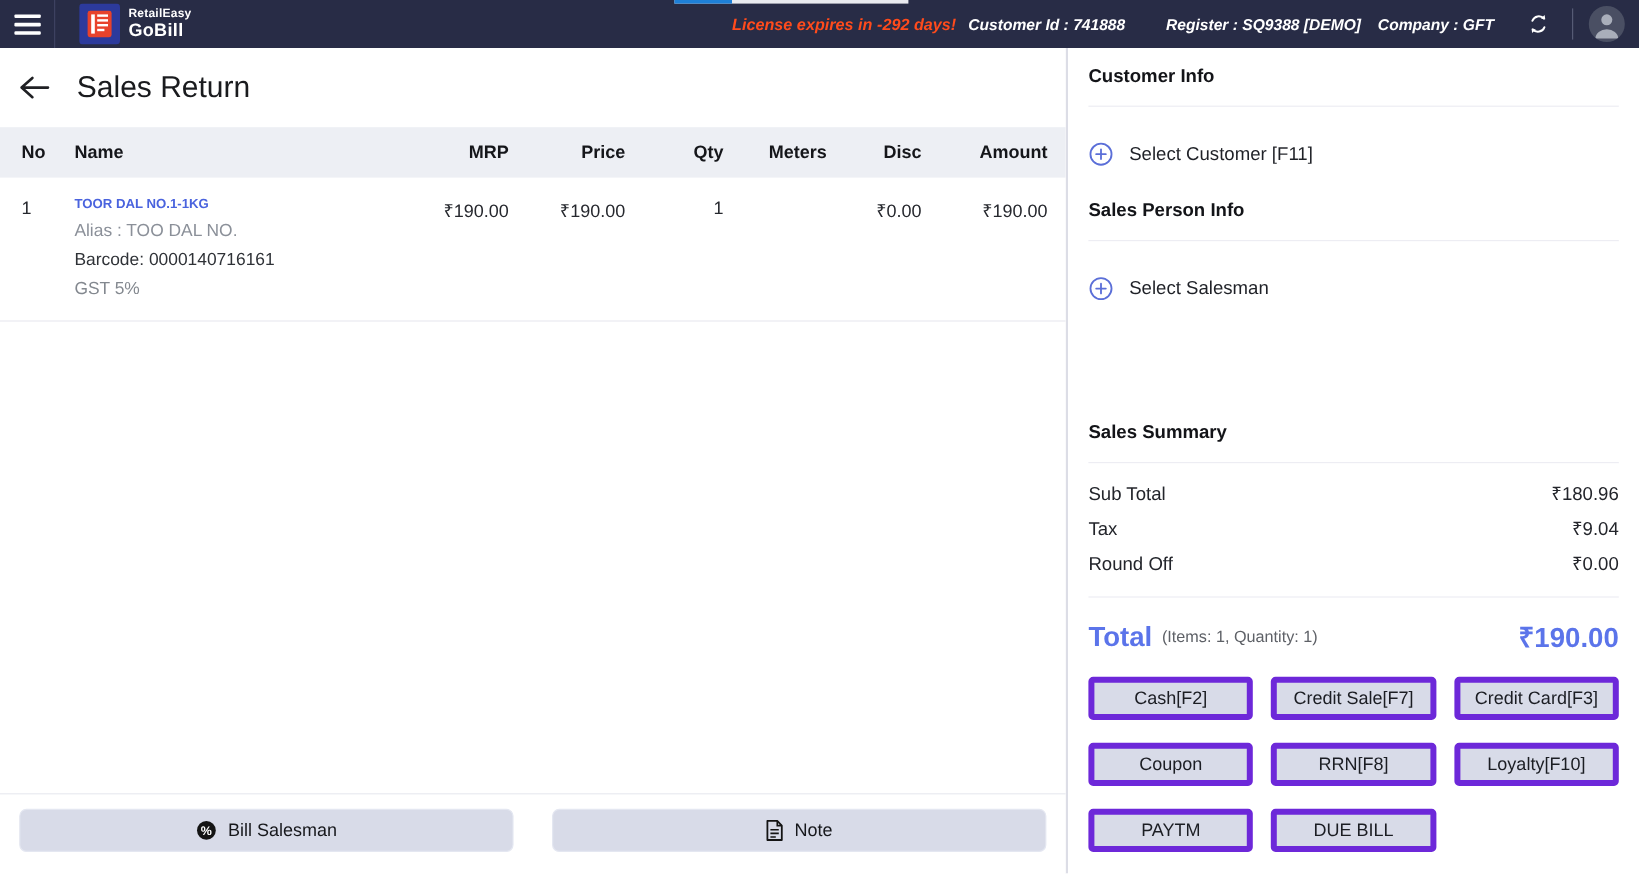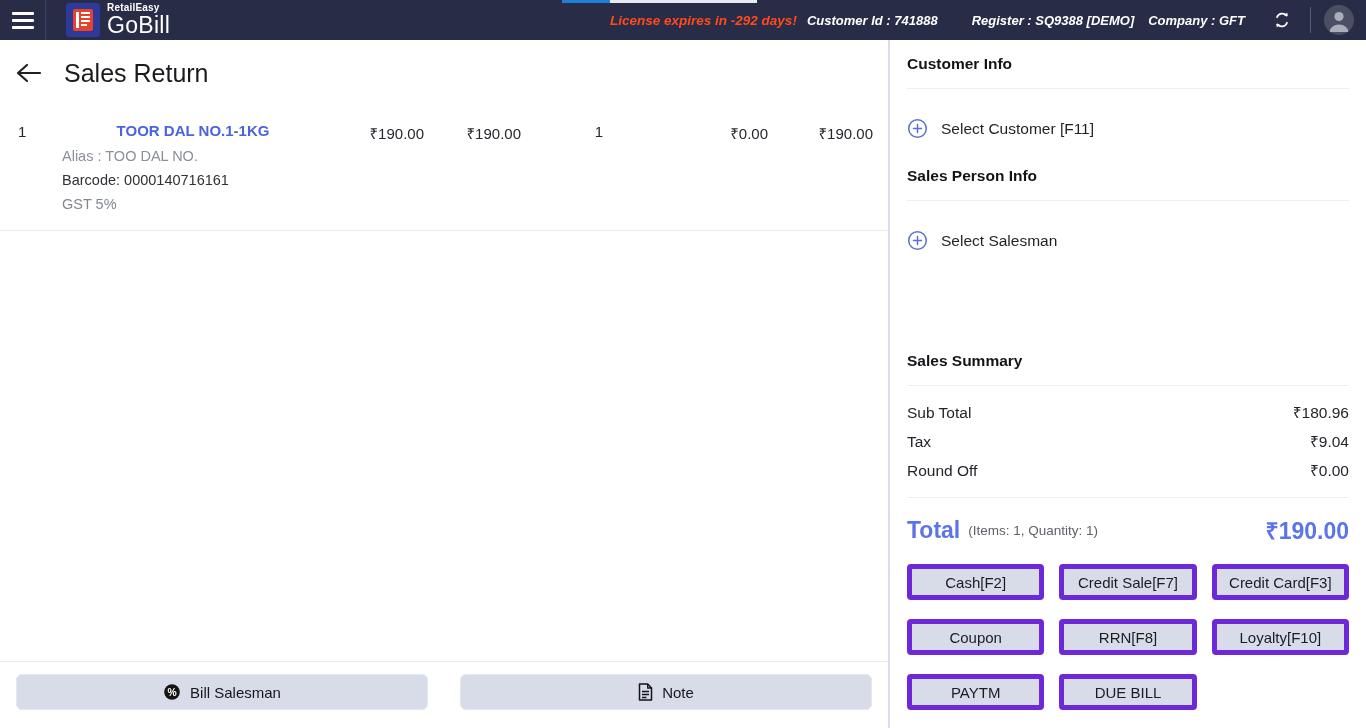--- a/index.html
+++ b/index.html
@@ -9,21 +9,21 @@
   
   .topbar { position:relative; height:40px; background:#282c46; display:flex;
             align-items:center; color:#fff; }
   .hamburger { width:46px; height:40px; display:flex; flex-direction:column;
                justify-content:center; align-items:center; gap:4px; cursor:pointer;
                border-right:1px solid #3d4160; }
   .hamburger div { width:22px; height:3px; background:#fff; border-radius:1px; }
   .brand { display:flex; align-items:center; gap:7px; margin-left:20px; }
   .brand-text { display:flex; flex-direction:column; line-height:1;justify-content:space-between; }
   .brand-top { font-size:10px; font-weight:bold; letter-spacing:.2px; }
-  .brand-bottom { font-size:23px; font-weight:normal; margin-top:1px; letter-spacing:.3px; }
+  .brand-bottom { font-size:15px; font-weight:bold; margin-top:1px; letter-spacing:.3px; }
   .top-progress { position:absolute; left:562px; top:0; width:195px; height:3px;
                   background:#e9eaef; }
   .top-progress-fill { width:48px; height:100%; background:#1e80d8; }
   .top-right { margin-left:auto; display:flex; align-items:center; padding-right:12px; }
   .license { color:#ff4b1c; font-weight:bold; font-style:italic; font-size:13.5px;
              margin-right:10px; }
   .top-info { font-style:italic; font-weight:600; font-size:13px; color:#fff; }
   .ti-1 { margin-right:34px; } .ti-2 { margin-right:14px; } .ti-3 { margin-right:22px; }
   .refresh-btn { width:30px; height:30px; display:flex; align-items:center;
                  justify-content:center; cursor:pointer; }
@@ -47,21 +47,21 @@
 
   
   .grid-row { display:grid;
               grid-template-columns:44px 1fr 100px 97px 82px 86px 79px 105px;
               padding-left:18px; padding-right:15px; }
   .thead { background:#edeff4; height:42px; align-items:center;
            font-weight:bold; font-size:15px; color:#15161a; }
   .num { text-align:right; }
   .item-row { padding-top:16px; padding-bottom:18px; border-bottom:1px solid #e9eaf1;
               font-size:15px; color:#26282e; align-items:start; }
-  .item-name { color:#4a63de; font-weight:bold; font-size:15px; cursor:pointer;text-align:center; }
+  .item-name { color:#4a63de; font-weight:bold; font-size:11px; cursor:pointer; }
   .item-alias { color:#8b9099; font-size:14.5px; margin-top:9px; }
   .item-barcode { color:#2f3237; font-size:14.5px; margin-top:8px; }
   .item-gst { color:#83888f; font-size:14.5px; margin-top:8px; }
   .cell-top { padding-top:1px; }
 
   
   .bottom-actions { position:absolute; left:0; right:0; bottom:0;
                     border-top:1px solid #e9eaf1; padding:12px 16px 18px;
                     display:grid; grid-template-columns:1fr 1fr; gap:32px; }
   .action-btn { height:36px; background:#d8dbe8; border:1px solid #e4e7f1;
@@ -150,20 +150,30 @@
 
     <div class="page-header">
       <span class="back-arrow">
         <svg width="28" height="24" viewBox="0 0 28 24" fill="none">
           <path d="M13 4 4 12l9 8M4 12h22" stroke="#202124" stroke-width="2.2" stroke-linecap="round" stroke-linejoin="round"></path>
         </svg>
       </span>
       <span class="page-title">Sales Return</span>
     </div>
 
+    <div class="grid-row thead">
+      <span>No</span>
+      <span>Name</span>
+      <span class="num">MRP</span>
+      <span class="num">Price</span>
+      <span class="num">Qty</span>
+      <span class="num">Meters</span>
+      <span class="num">Disc</span>
+      <span class="num">Amount</span>
+    </div>
 
     <div class="grid-row item-row">
       <span class="cell-top">1</span>
       <div>
         <div class="item-name">TOOR DAL NO.1-1KG</div>
         <div class="item-alias">Alias : TOO DAL NO.</div>
         <div class="item-barcode">Barcode: 0000140716161</div>
         <div class="item-gst">GST 5%</div>
       </div>
       <span class="num cell-top">₹190.00</span>

